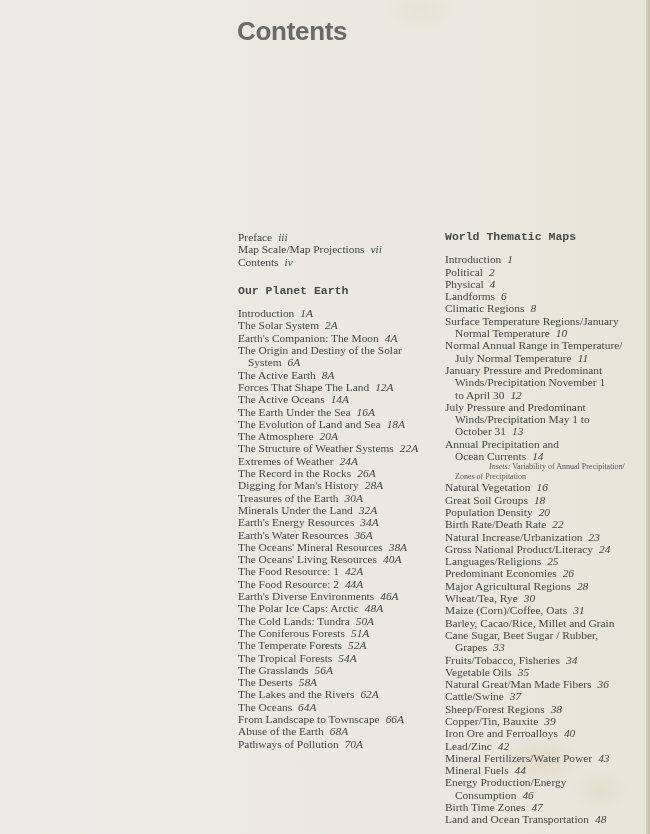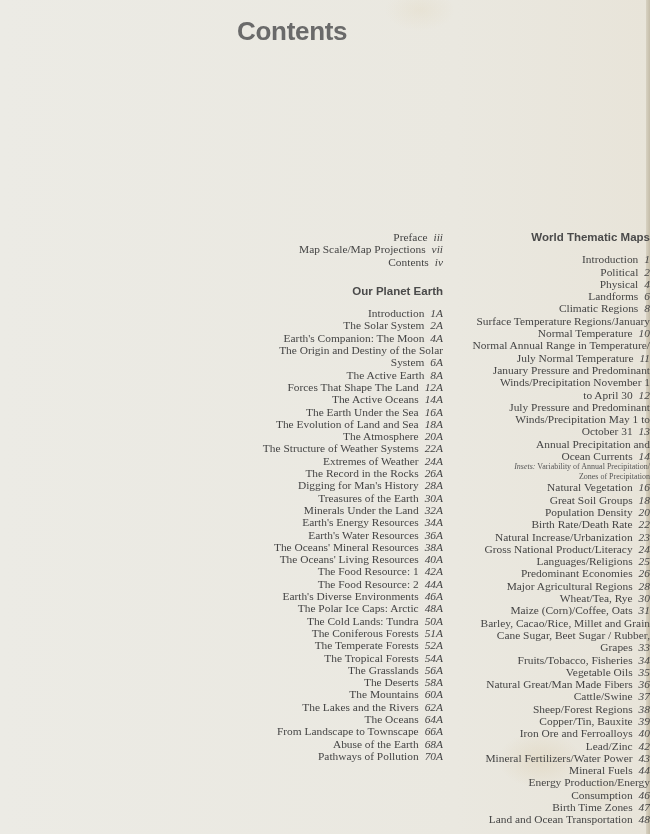--- a/index.html
+++ b/index.html
@@ -16,32 +16,32 @@
   }
   .page-edge {
     position: absolute; top: 0; right: 0; width: 4px; height: 834px;
     background: linear-gradient(90deg, #d8d2c2, #c4bca8);
   }
   .title {
     position: absolute; left: 237px; top: 16px;
     font-family: "Liberation Sans", sans-serif; font-weight: bold;
     font-size: 26px; color: #6a6a6a; letter-spacing: -0.3px;
   }
-  .col { position: absolute; font-size: 11.4px; line-height: 12.3px; color: #454545; text-align: right; }
+  .col { position: absolute; font-size: 11.4px; line-height: 12.3px; color: #454545; }
   .col.left { left: 238px; top: 231px; width: 205px; }
   .col.right { left: 445px; top: 231px; width: 205px; }
   .section-heading {
-    font-family: Liberation Sans, sans-serif; font-weight: bold;
+    font-family: Liberation Mono, monospace; font-weight: bold;
     font-size: 11.5px; color: #4a4a4a; margin: 0;
   }
   .entry { margin: 0; }
   .entry .cont { display: block; padding-left: 10px; }
   .page { font-style: italic; margin-left: 6px; }
   .inset { font-size: 8px; line-height: 9.5px; padding-left: 10px; color: #555; }
-  .inset .lbl { font-style: italic; }
+  .inset .lbl { font-style: italic; margin-left: 34px; }
   .gap-sm { height: 10px; }
   .gap-md { height: 17px; }
 </style>
 </head>
 <body>
 
 <div class="page-edge"></div>
 
 <div class="title">Contents</div>
 
@@ -78,21 +78,20 @@
       <div class="entry"><span>The Food Resource: 1</span><span class="page">42A</span></div>
       <div class="entry"><span>The Food Resource: 2</span><span class="page">44A</span></div>
       <div class="entry"><span>Earth's Diverse Environments</span><span class="page">46A</span></div>
       <div class="entry"><span>The Polar Ice Caps: Arctic</span><span class="page">48A</span></div>
       <div class="entry"><span>The Cold Lands: Tundra</span><span class="page">50A</span></div>
       <div class="entry"><span>The Coniferous Forests</span><span class="page">51A</span></div>
       <div class="entry"><span>The Temperate Forests</span><span class="page">52A</span></div>
       <div class="entry"><span>The Tropical Forests</span><span class="page">54A</span></div>
       <div class="entry"><span>The Grasslands</span><span class="page">56A</span></div>
       <div class="entry"><span>The Deserts</span><span class="page">58A</span></div>
-      <div class="entry"><span>The Mountains</span><span class="page">60A</span></div>
       <div class="entry"><span>The Lakes and the Rivers</span><span class="page">62A</span></div>
       <div class="entry"><span>The Oceans</span><span class="page">64A</span></div>
       <div class="entry"><span>From Landscape to Townscape</span><span class="page">66A</span></div>
       <div class="entry"><span>Abuse of the Earth</span><span class="page">68A</span></div>
       <div class="entry"><span>Pathways of Pollution</span><span class="page">70A</span></div>
     </div>
 </div>
 
 <div class="col right">
   <div class="section-heading">World Thematic Maps</div>

